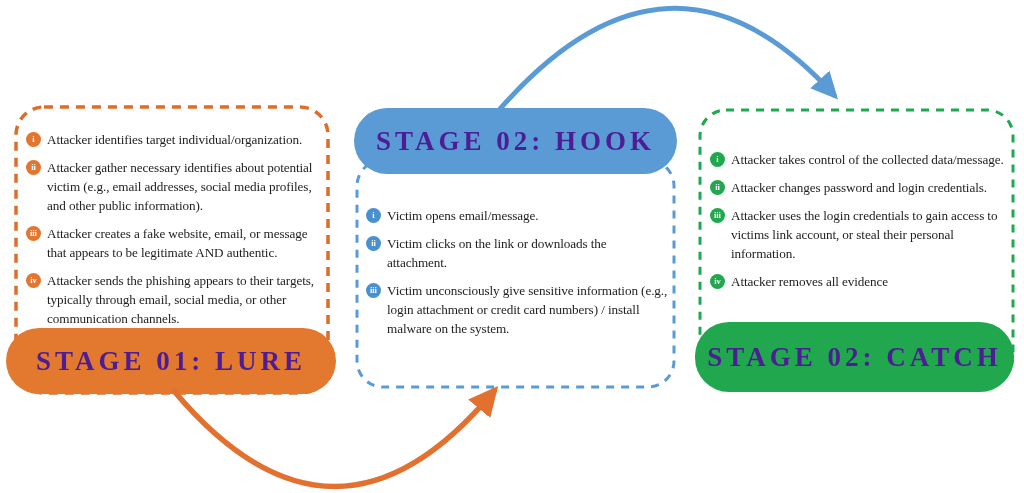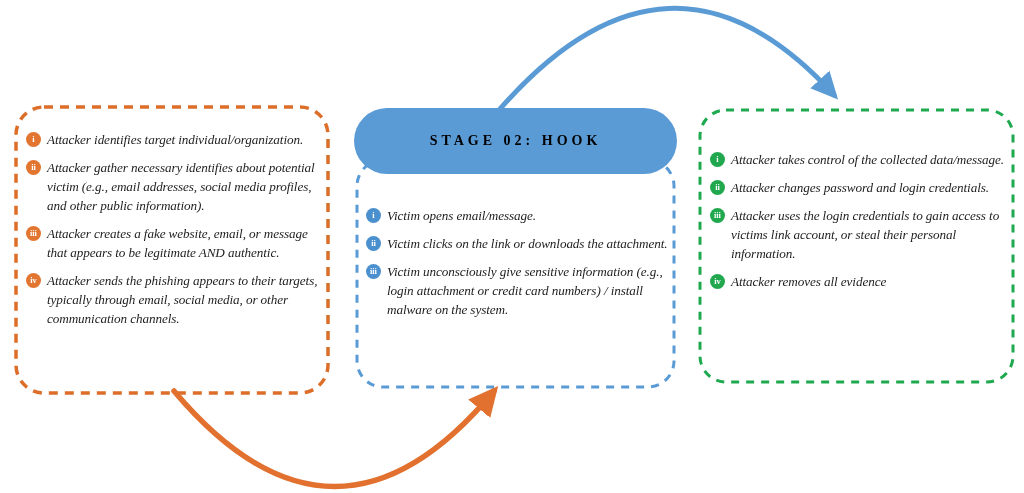--- a/index.html
+++ b/index.html
@@ -11,22 +11,22 @@
     color:#1d1d1d;
     overflow:hidden;
   }
   svg.layer{position:absolute;left:0;top:0;pointer-events:none;}
   #borders{z-index:0;}
   #arrows{z-index:6;}
 
   .pill{
     position:absolute;z-index:2;
     display:flex;align-items:center;justify-content:center;
-    font-weight:bold;font-size:14px;letter-spacing:4px;
-    color:#000000;
+    font-weight:bold;font-size:27px;letter-spacing:4px;
+    color:#4c1d95;
     border-radius:34px;
     white-space:nowrap;
   }
   .pill.lure{left:6px;top:328px;width:330px;height:66px;background:#e2792f;}
   .pill.hook{left:354px;top:108px;width:323px;height:66px;background:#5b9bd5;}
   .pill.catch{left:695px;top:322px;width:319px;height:70px;background:#21a84e;}
 
   .items{
     position:absolute;z-index:1;
     display:flex;flex-direction:column;
@@ -44,21 +44,21 @@
   .badge{
     flex:0 0 auto;
     width:15px;height:15px;border-radius:50%;
     margin:2px 6px 0 0;
     color:#ffffff;font-size:8.5px;line-height:15px;font-weight:bold;
     text-align:center;
   }
   .lure .badge{background:#e2752f;}
   .hook .badge{background:#4a90cf;}
   .catch .badge{background:#21a84e;}
-  .itext{flex:1 1 auto;font-style:italic;}
+  .itext{flex:1 1 auto;}
 </style>
 </head>
 <body>
 
 <div class="canvas">
 
   <svg id="borders" class="layer" width="1024" height="493" viewBox="0 0 1024 493">
     <rect x="16" y="107" width="312" height="286" rx="28" fill="none" stroke="#dd6e2a" stroke-width="3.5" stroke-dasharray="9 7"></rect>
     <rect x="357" y="160" width="317" height="227" rx="26" fill="none" stroke="#5b9bd5" stroke-width="3" stroke-dasharray="8 7"></rect>
     <rect x="700" y="110" width="313" height="272" rx="26" fill="none" stroke="#1fa94f" stroke-width="3" stroke-dasharray="8 7"></rect>
@@ -75,20 +75,21 @@
     </div>
     <div class="item">
       <span class="badge">iii</span>
       <span class="itext">Attacker creates a fake website, email, or message that appears to be legitimate AND authentic.</span>
     </div>
     <div class="item">
       <span class="badge">iv</span>
       <span class="itext">Attacker sends the phishing appears to their targets, typically through email, social media, or other communication channels.</span>
     </div>
   </div>
+  <div class="pill lure">STAGE 01: LURE</div>
 
   <div class="pill hook">STAGE 02: HOOK</div>
   <div class="items hook">
     <div class="item">
       <span class="badge">i</span>
       <span class="itext">Victim opens email/message.</span>
     </div>
     <div class="item">
       <span class="badge">ii</span>
       <span class="itext">Victim clicks on the link or downloads the attachment.</span>
@@ -110,20 +111,21 @@
     </div>
     <div class="item">
       <span class="badge">iii</span>
       <span class="itext">Attacker uses the login credentials to gain access to victims link account, or steal their personal information.</span>
     </div>
     <div class="item">
       <span class="badge">iv</span>
       <span class="itext">Attacker removes all evidence</span>
     </div>
   </div>
+  <div class="pill catch">STAGE 02: CATCH</div>
 
   <svg id="arrows" class="layer" width="1024" height="493" viewBox="0 0 1024 493">
     <defs>
       <marker id="head-blue" markerWidth="5.5" markerHeight="5.2" refX="4.2" refY="2.6" orient="auto">
         <path d="M0,0 L5.4,2.6 L0,5.2 Z" fill="#5b9bd5"></path>
       </marker>
       <marker id="head-orange" markerWidth="5.5" markerHeight="5.2" refX="4.2" refY="2.6" orient="auto">
         <path d="M0,0 L5.4,2.6 L0,5.2 Z" fill="#e2702e"></path>
       </marker>
     </defs>

